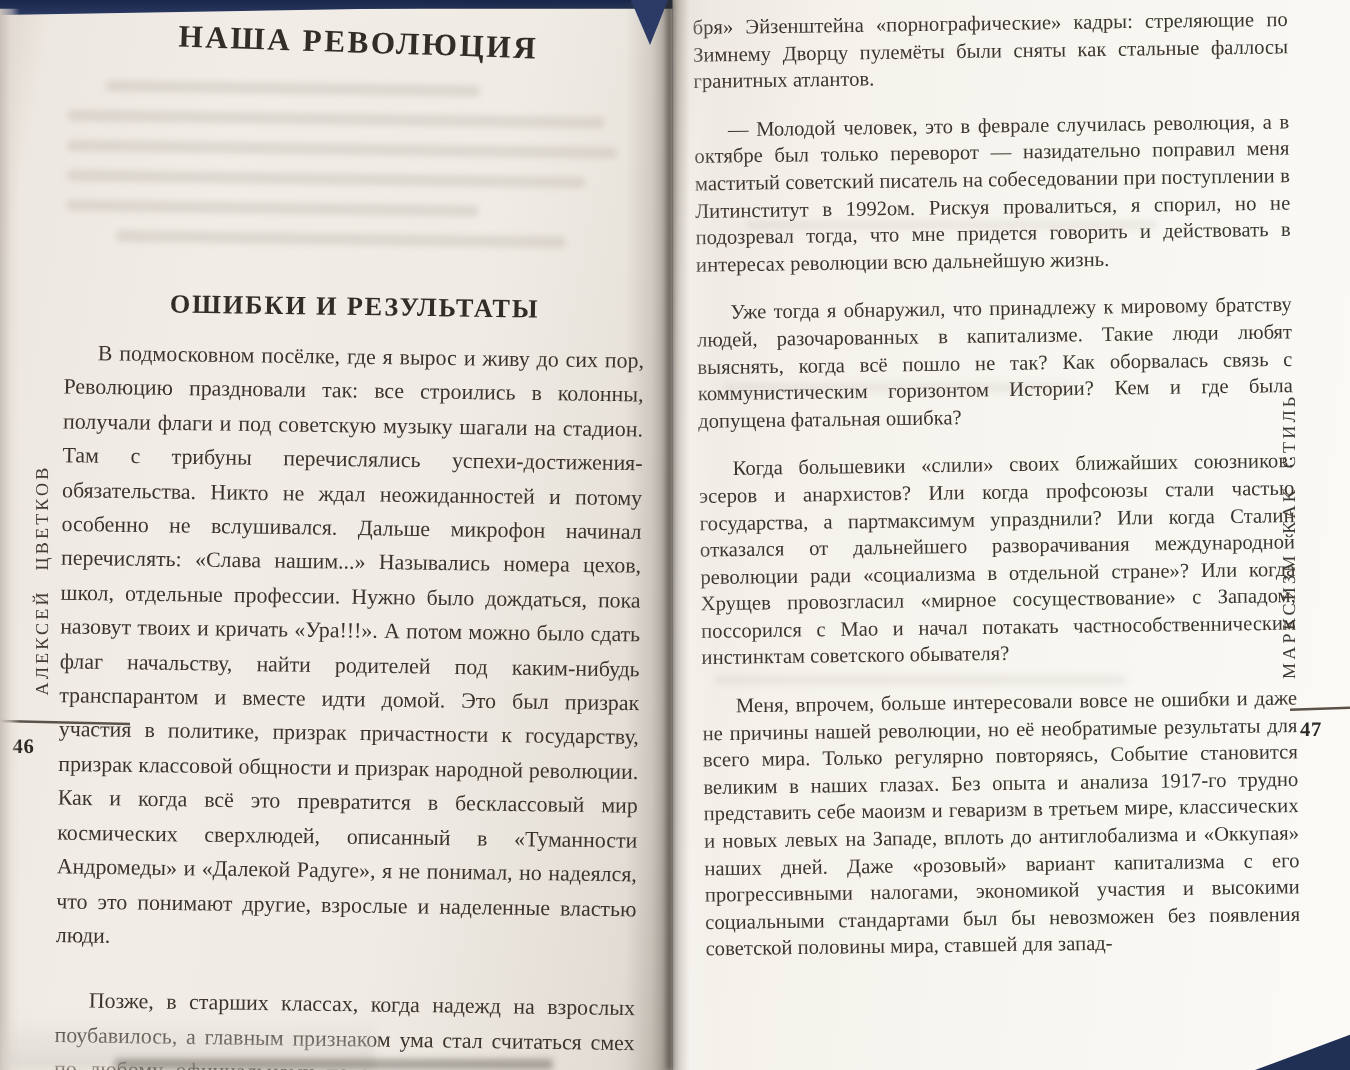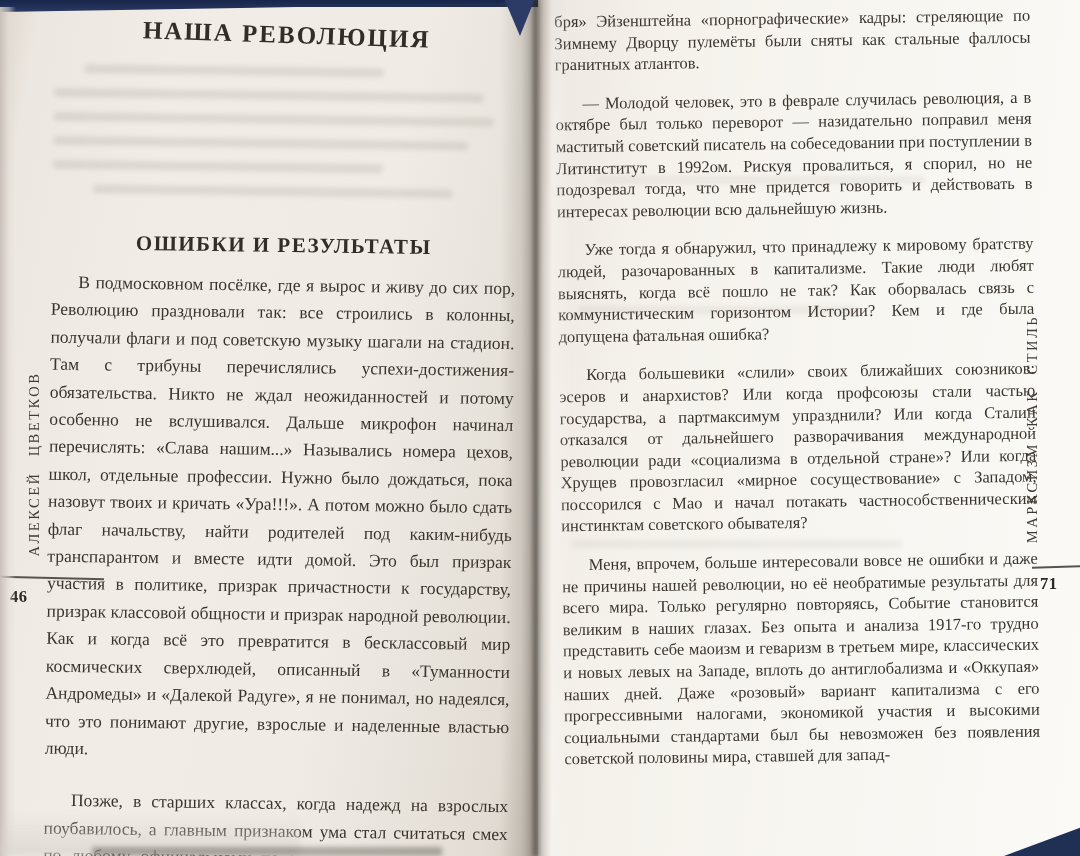--- a/index.html
+++ b/index.html
@@ -161,21 +161,21 @@
     <div class="right-content">
       <p class="body-para">бря» Эйзенштейна «порнографические» кадры: стреляющие по Зимнему Дворцу пулемёты были сняты как стальные фаллосы гранитных атлантов.</p>
       <p class="body-para indent">— Молодой человек, это в феврале случилась революция, а в октябре был только переворот — назидательно поправил меня маститый советский писатель на собеседовании при поступлении в Литинститут в 1992ом. Рискуя провалиться, я спорил, но не подозревал тогда, что мне придется говорить и действовать в интересах революции всю дальнейшую жизнь.</p>
       <p class="body-para indent">Уже тогда я обнаружил, что принадлежу к мировому братству людей, разочарованных в капитализме. Такие люди любят выяснять, когда всё пошло не так? Как оборвалась связь с коммунистическим горизонтом Истории? Кем и где была допущена фатальная ошибка?</p>
       <p class="body-para indent">Когда большевики «слили» своих ближайших союзников: эсеров и анархистов? Или когда профсоюзы стали частью государства, а партмаксимум упразднили? Или когда Сталин отказался от дальнейшего разворачивания международной революции ради «социализма в отдельной стране»? Или когда Хрущев провозгласил «мирное сосуществование» с Западом, поссорился с Мао и начал потакать частнособственническим инстинктам советского обывателя?</p>
       <p class="body-para indent">Меня, впрочем, больше интересовали вовсе не ошибки и даже не причины нашей революции, но её необратимые результаты для всего мира. Только регулярно повторяясь, Событие становится великим в наших глазах. Без опыта и анализа 1917-го трудно представить себе маоизм и геваризм в третьем мире, классических и новых левых на Западе, вплоть до антиглобализма и «Оккупая» наших дней. Даже «розовый» вариант капитализма с его прогрессивными налогами, экономикой участия и высокими социальными стандартами был бы невозможен без появления советской половины мира, ставшей для запад-</p>
     </div>
 
     <div class="margin-vertical margin-series">МАРКСИЗМ КАК СТИЛЬ</div>
     <div class="pagenum-rule right-rule"></div>
-    <div class="pagenum pagenum-right">71</div>
+    <div class="pagenum pagenum-right">47</div>
   </div>
 
   <div class="gutter"></div>
   <div class="gutter-core"></div>
   <div class="top-strip"></div>
   <div class="gutter-wedge"></div>
   <div class="corner-br"></div>
   <div class="left-edge"></div>
   <div class="bottom-left-blur"></div>
   <div class="bottom-shadow"></div>

